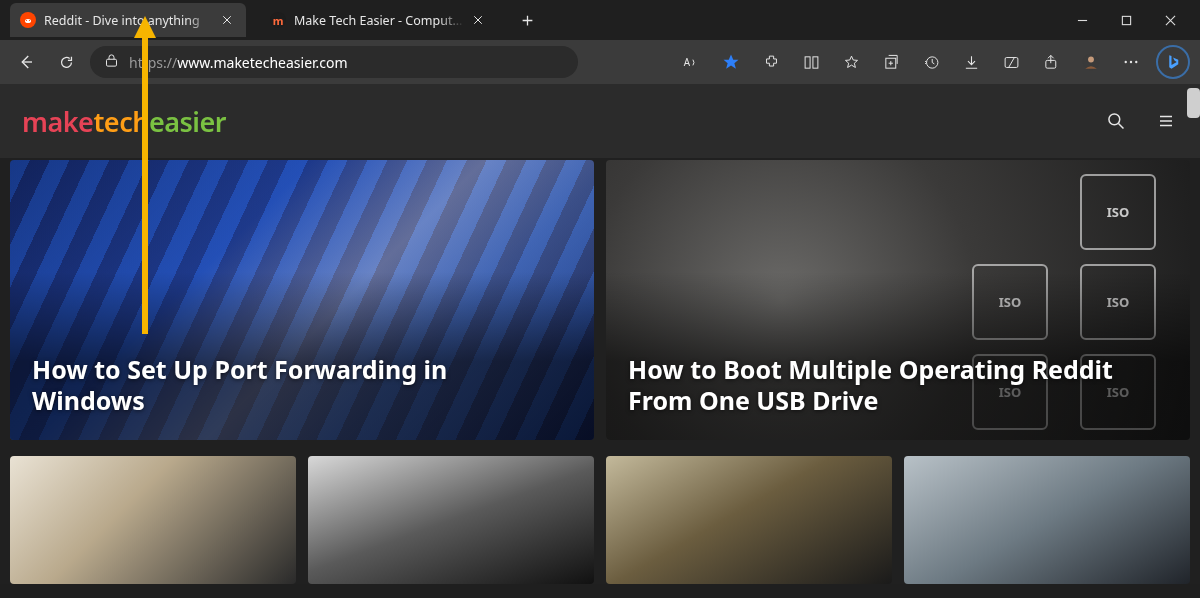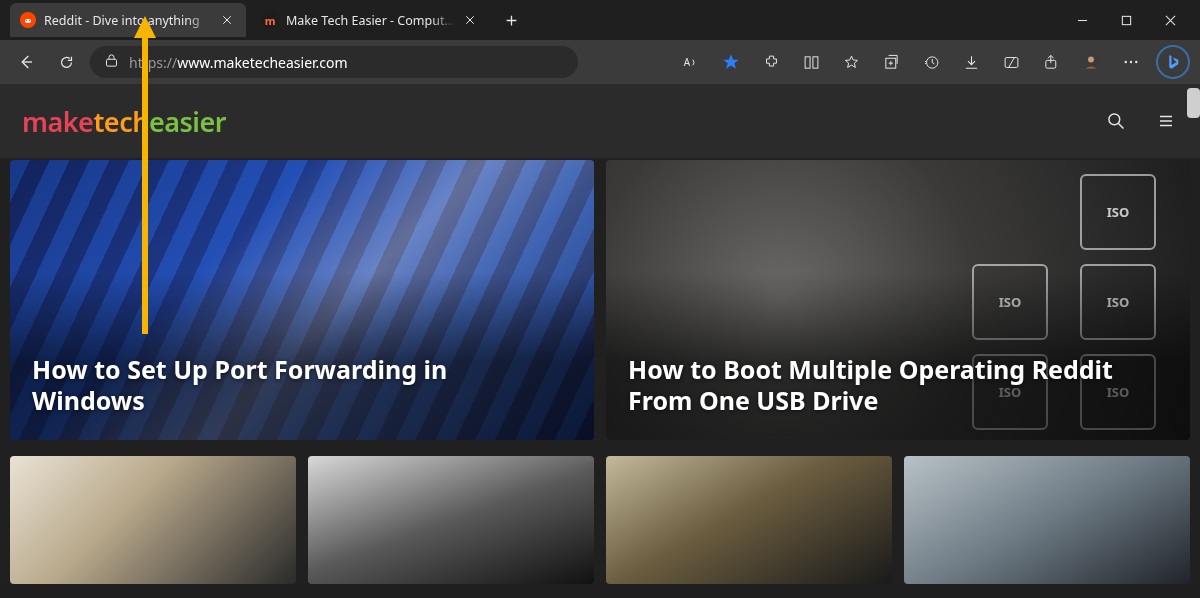--- a/index.html
+++ b/index.html
@@ -13,21 +13,21 @@
     position: relative;
   }
 
   
   .tabstrip {
     display: flex;
     align-items: center;
     height: 40px;
     background: #1f1f1f;
     padding-left: 10px;
-    gap: 6px;
+    gap: 14px;
   }
   .tab {
     display: flex;
     align-items: center;
     height: 34px;
     width: 236px;
     padding: 0 10px 0 10px;
     border-radius: 6px 6px 0 0;
     font-size: 12.5px;
     color: #e6e6e6;

